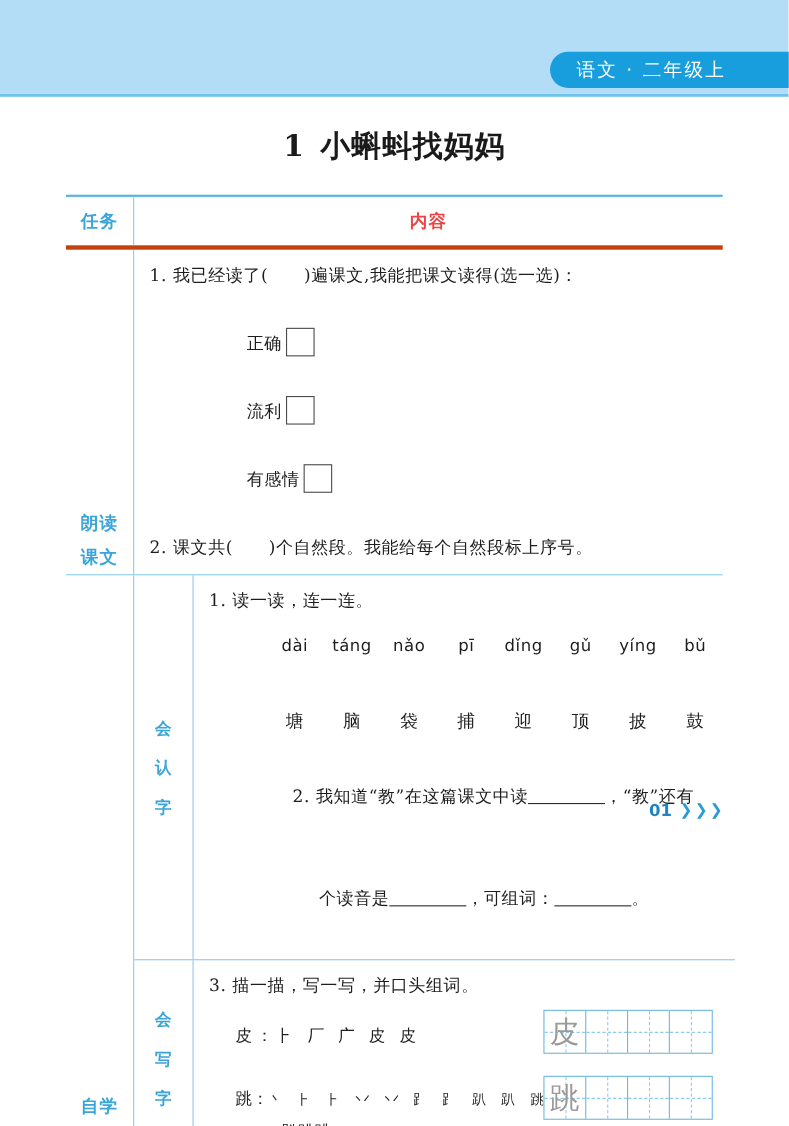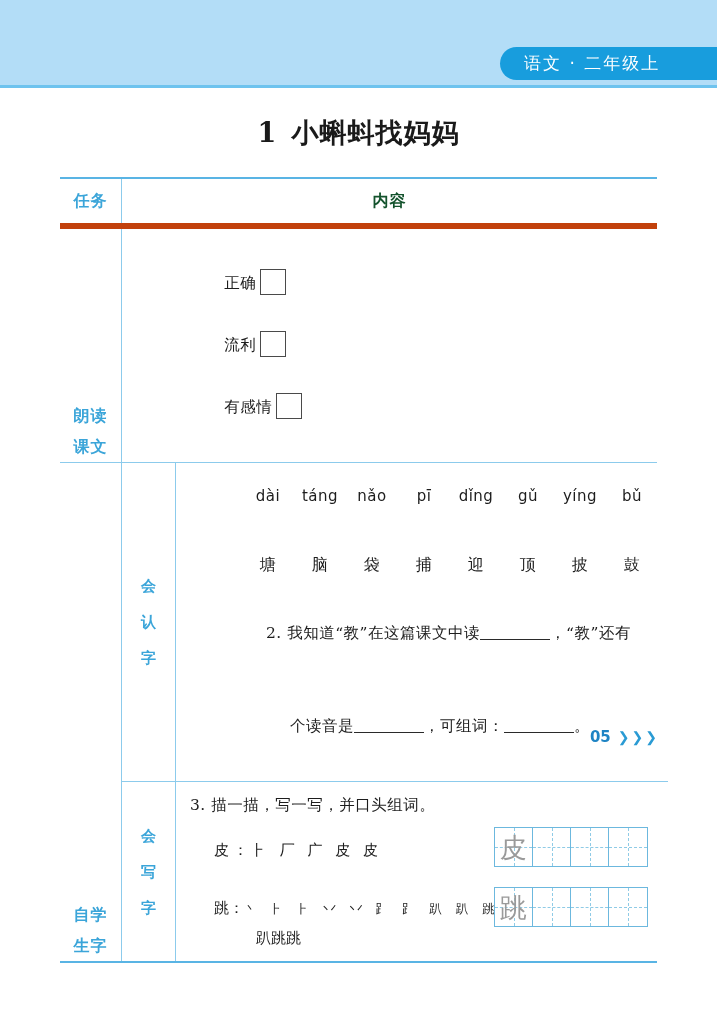--- a/index.html
+++ b/index.html
@@ -71,21 +71,21 @@
     border-bottom: 2px solid #59b4e4;
   }
 
   .row {
     display: flex;
     border-bottom: 1.5px solid #8ccbec;
   }
   .row:last-child { border-bottom: none; }
 
   .row.head {
-    border-bottom: 6px solid #c2410c;
+    border-bottom: 4px solid #c2410c;
   }
 
   .task-cell {
     width: 62px;
     flex: 0 0 62px;
     border-right: 1.5px solid #8ccbec;
     display: flex;
     flex-direction: column;
     align-items: center;
     justify-content: flex-end;
@@ -105,21 +105,21 @@
 
   .head .task-cell,
   .head .content-cell {
     height: 44px;
     justify-content: center;
     display: flex;
     align-items: center;
     padding: 0;
   }
   .head .content-cell {
-    color: #14532d;
+    color: #ef4444;
     font-size: 16px;
     font-weight: bold;
     letter-spacing: 1px;
   }
 
   
   .sub-cell {
     width: 54px;
     flex: 0 0 54px;
     border-right: 1.5px solid #8ccbec;
@@ -285,45 +285,48 @@
       <div class="task-cell">任务</div>
       <div class="content-cell">内容</div>
     </div>
 
     <div class="row">
       <div class="task-cell">
         <span>朗读</span>
         <span>课文</span>
       </div>
       <div class="content-cell ktext">
+        <span class="ln">1. 我已经读了(      )遍课文,我能把课文读得(选一选)：</span>
         <span class="ln indent">
           <span>正确</span><span class="blank-box"></span>
           <span style="display:inline-block;width:44px"></span>
           <span>流利</span><span class="blank-box"></span>
           <span style="display:inline-block;width:44px"></span>
           <span>有感情</span><span class="blank-box"></span>
         </span>
+        <span class="ln">2. 课文共(      )个自然段。我能给每个自然段标上序号。</span>
       </div>
     </div>
 
     <div class="row">
       <div class="task-cell">
         <span>自学</span>
         <span>生字</span>
       </div>
 
       <div class="split">
 
         <div class="split-row">
           <div class="sub-cell">
             <span>会</span>
             <span>认</span>
             <span>字</span>
           </div>
           <div class="content-cell ktext">
+            <span class="ln">1. 读一读，连一连。</span>
 
             <div class="pinyin-row" style="margin-top:10px;">
               <span>dài</span>
               <span>táng</span>
               <span>nǎo</span>
               <span>pī</span>
               <span>dǐng</span>
               <span>gǔ</span>
               <span>yíng</span>
               <span>bǔ</span>
@@ -395,21 +398,21 @@
 
           </div>
         </div>
 
       </div>
     </div>
 
   </div>
 
   <div class="footer">
-    <span class="pageno">05</span>
+    <span class="pageno">01</span>
     <span class="chevrons">
       <span>❯</span>
       <span>❯</span>
       <span>❯</span>
     </span>
   </div>
 
 </div>
 
 </body></html>

